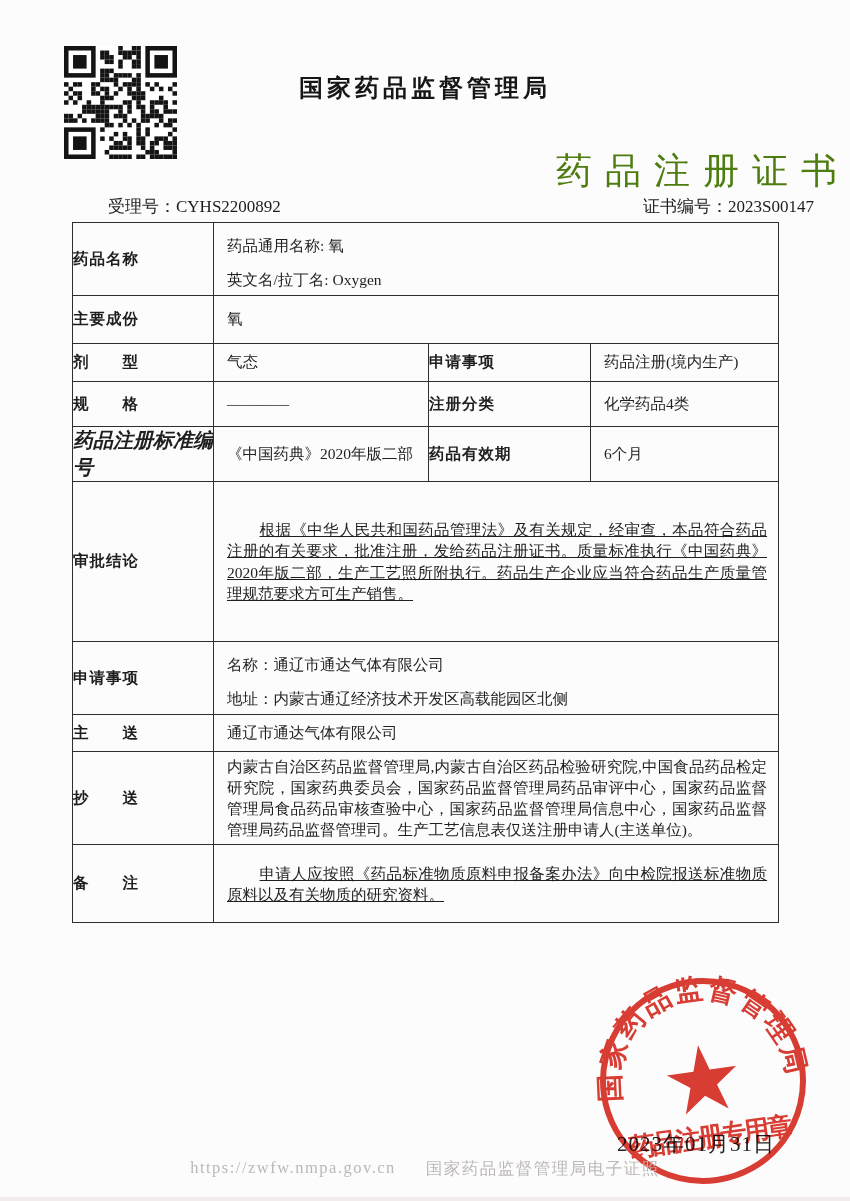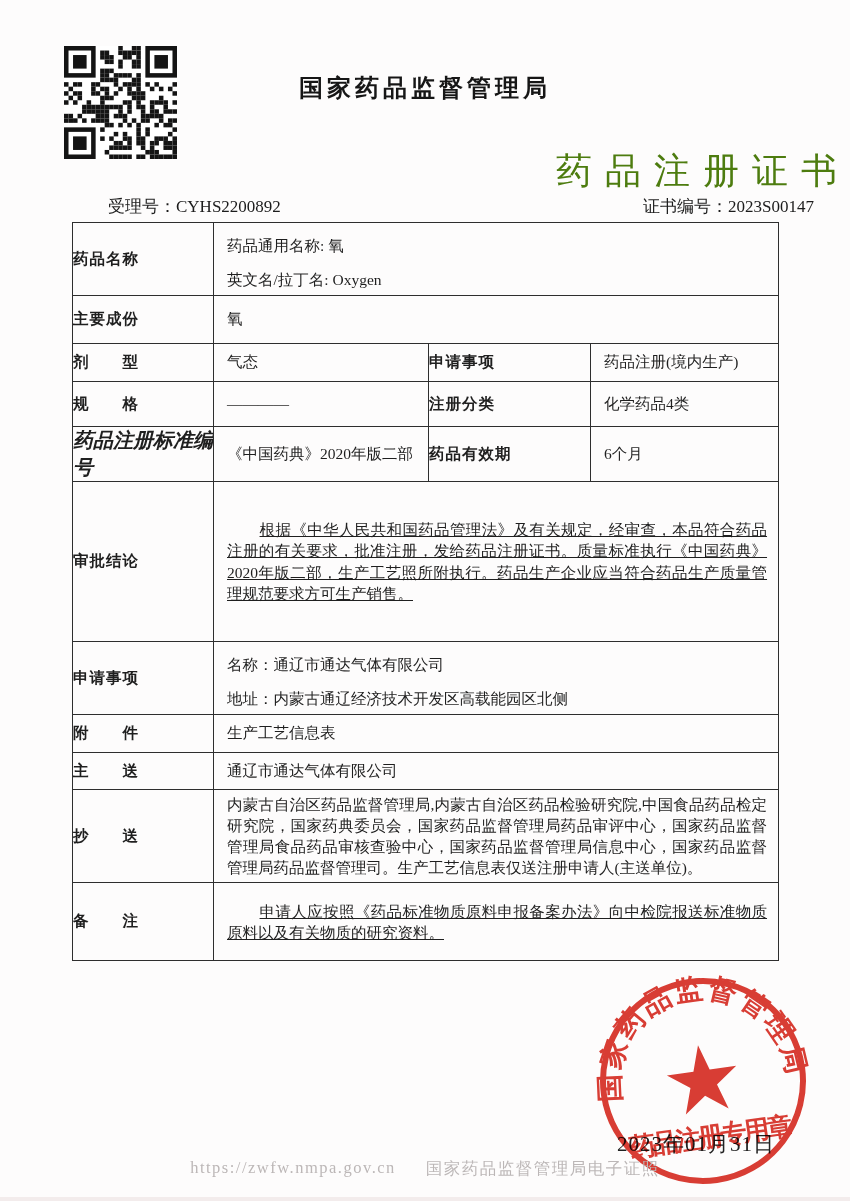--- a/index.html
+++ b/index.html
@@ -347,24 +347,20 @@
       <td class="lab">审批结论</td>
       <td class="par indent" colspan="3">根据《中华人民共和国药品管理法》及有关规定，经审查，本品符合药品注册的有关要求，批准注册，发给药品注册证书。质量标准执行《中国药典》2020年版二部，生产工艺照所附执行。药品生产企业应当符合药品生产质量管理规范要求方可生产销售。</td>
     </tr>
     <tr class="rh9">
       <td class="lab">申请事项</td>
       <td class="val" colspan="3">
         <div class="line">名称：通辽市通达气体有限公司</div>
         <div class="line">地址：内蒙古通辽经济技术开发区高载能园区北侧</div>
       </td>
     </tr>
-    <tr class="rh11">
-      <td class="lab">附　　件</td>
-      <td class="val" colspan="3">生产工艺信息表</td>
-    </tr>
     <tr class="rh12">
       <td class="lab">主　　送</td>
       <td class="val" colspan="3">通辽市通达气体有限公司</td>
     </tr>
     <tr class="rh13">
       <td class="lab">抄　　送</td>
       <td class="par" colspan="3">内蒙古自治区药品监督管理局,内蒙古自治区药品检验研究院,中国食品药品检定研究院，国家药典委员会，国家药品监督管理局药品审评中心，国家药品监督管理局食品药品审核查验中心，国家药品监督管理局信息中心，国家药品监督管理局药品监督管理司。生产工艺信息表仅送注册申请人(主送单位)。</td>
     </tr>
     <tr class="rh14">
       <td class="lab">备　　注</td>

